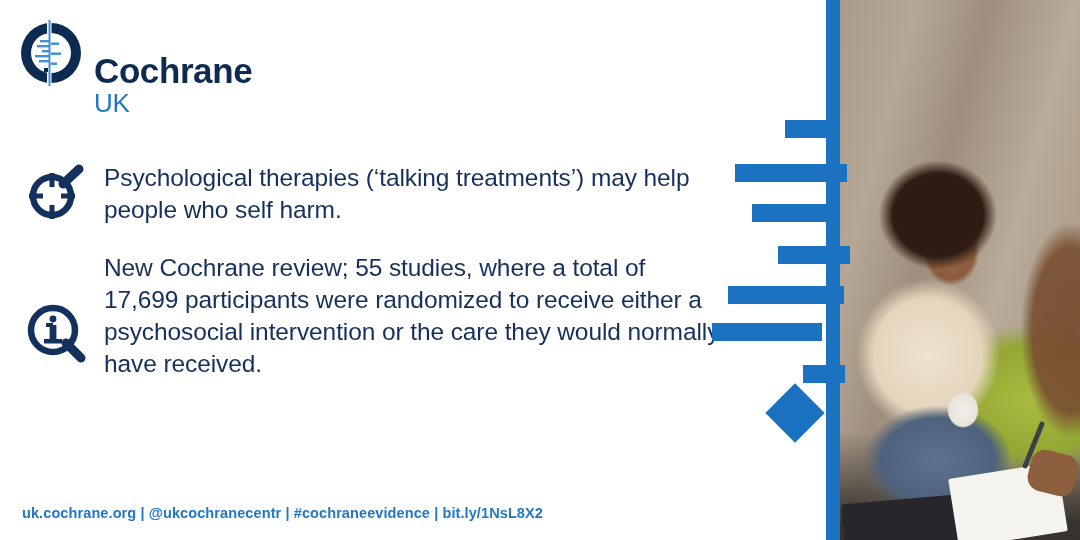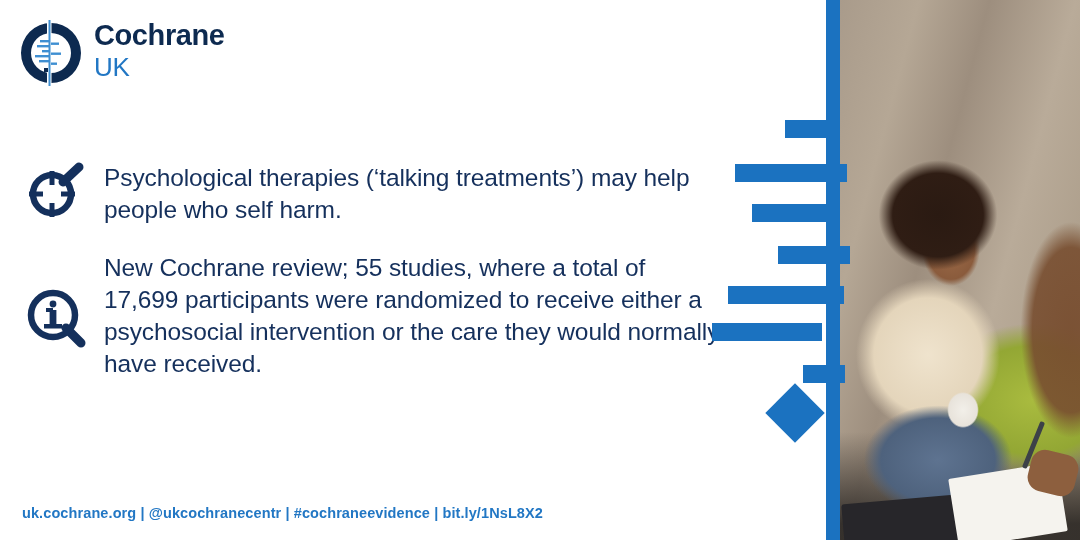--- a/index.html
+++ b/index.html
@@ -34,46 +34,47 @@
     height: 66px;
   }
   .logo-word {
     position: absolute;
     left: 76px;
     top: 0px;
     width: 180px;
   }
   .logo-cochrane {
     display: block;
-    font-size: 29px;
+    font-size: 35px;
     font-weight: bold;
     color: #0d2a50;
     letter-spacing: -0.4px;
     line-height: 34px;
+    margin-top: 36px;
   }
   .logo-uk {
     display: block;
     font-size: 26px;
     font-weight: normal;
     color: #2277c4;
     letter-spacing: -0.2px;
     line-height: 30px;
   }
 
   
   .bullets {
     position: absolute;
     left: 26px;
     top: 160px;
     width: 700px;
   }
   .bullet-row {
     position: relative;
     display: flex;
-    align-items: flex-start;
+    align-items: center;
   }
   .bullet-row.row-1 { margin-bottom: 26px; }
   .bullet-icon {
     flex: 0 0 62px;
     width: 62px;
     height: 62px;
     margin-right: 16px;
   }
   .bullet-icon.icon-lower { margin-top: 36px; }
   .bullet-text {

